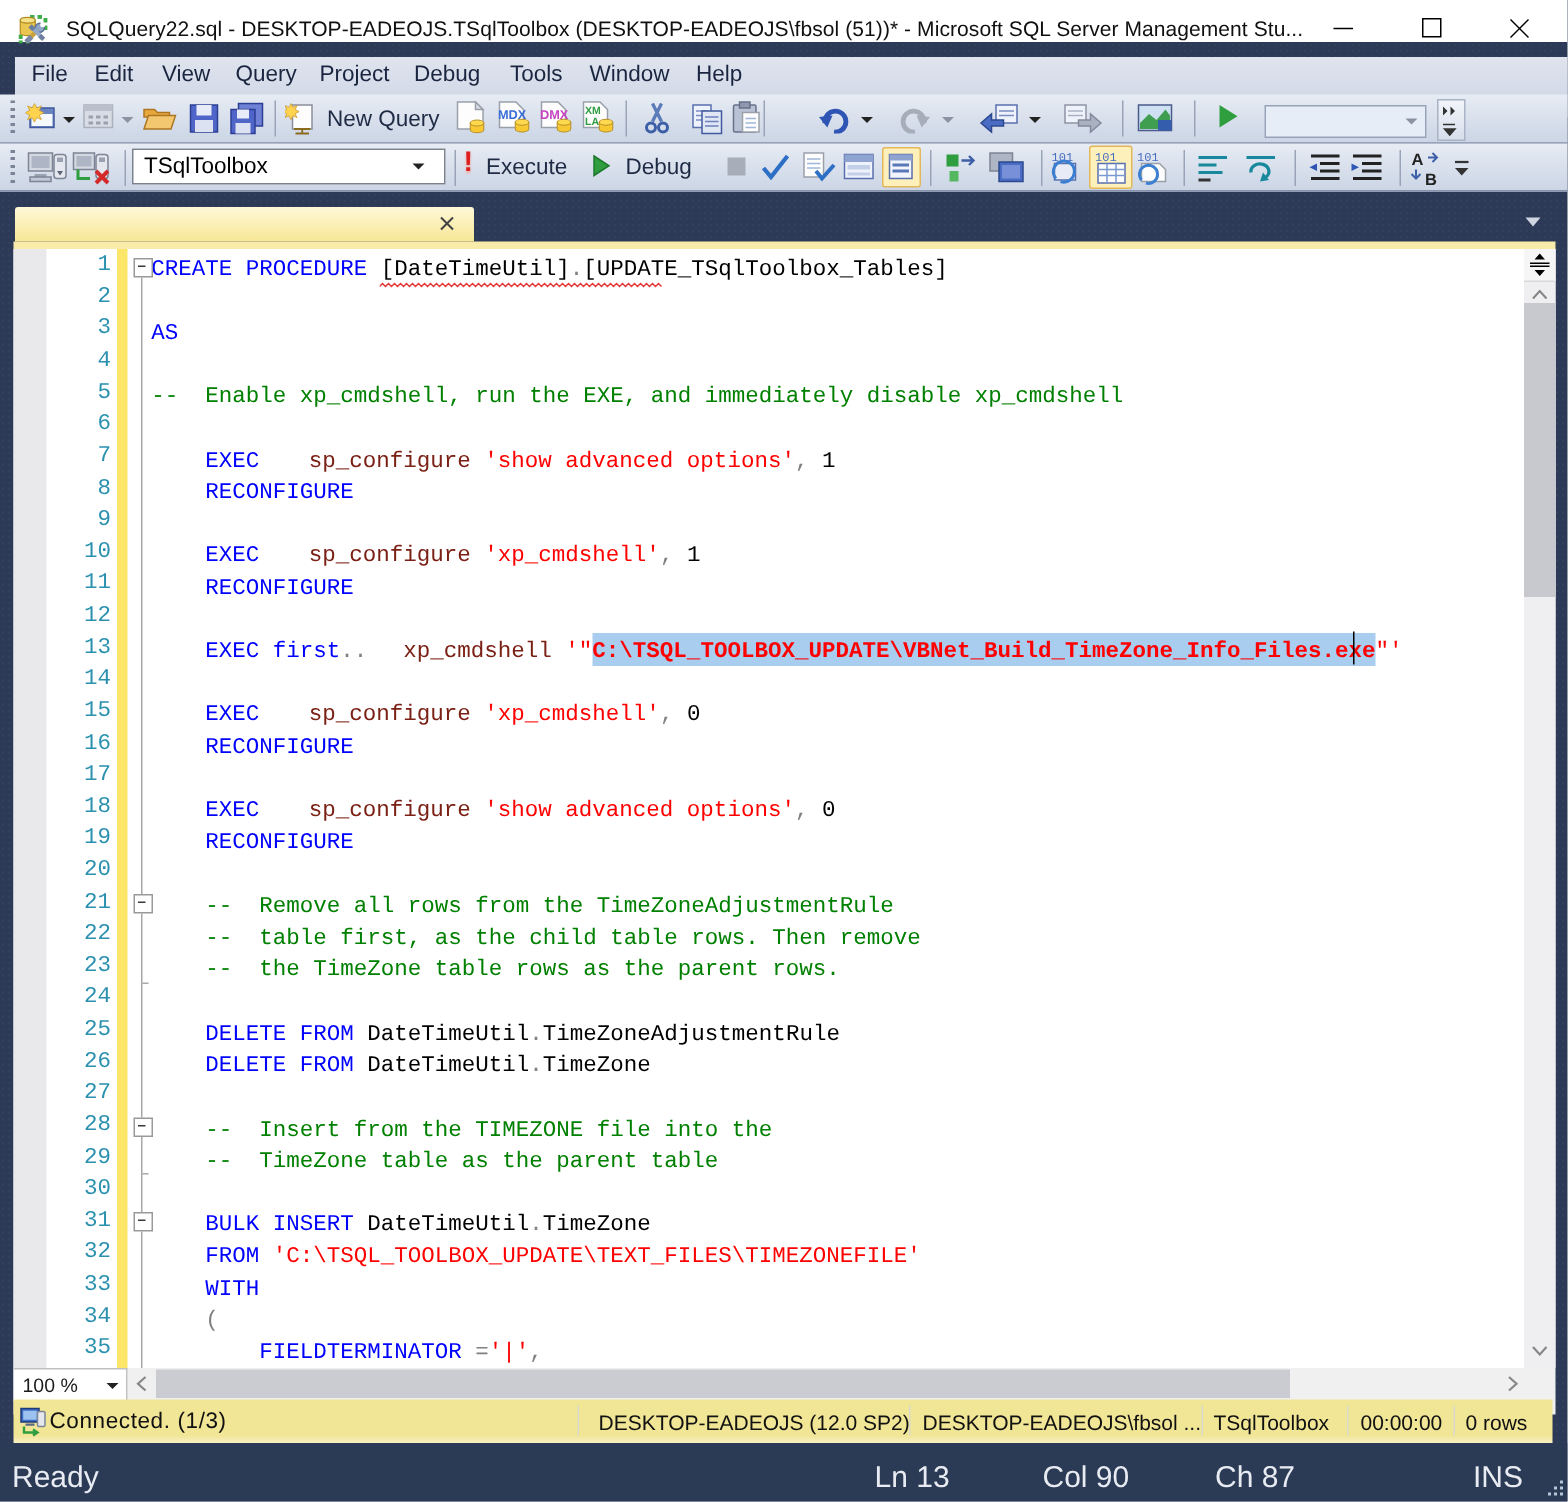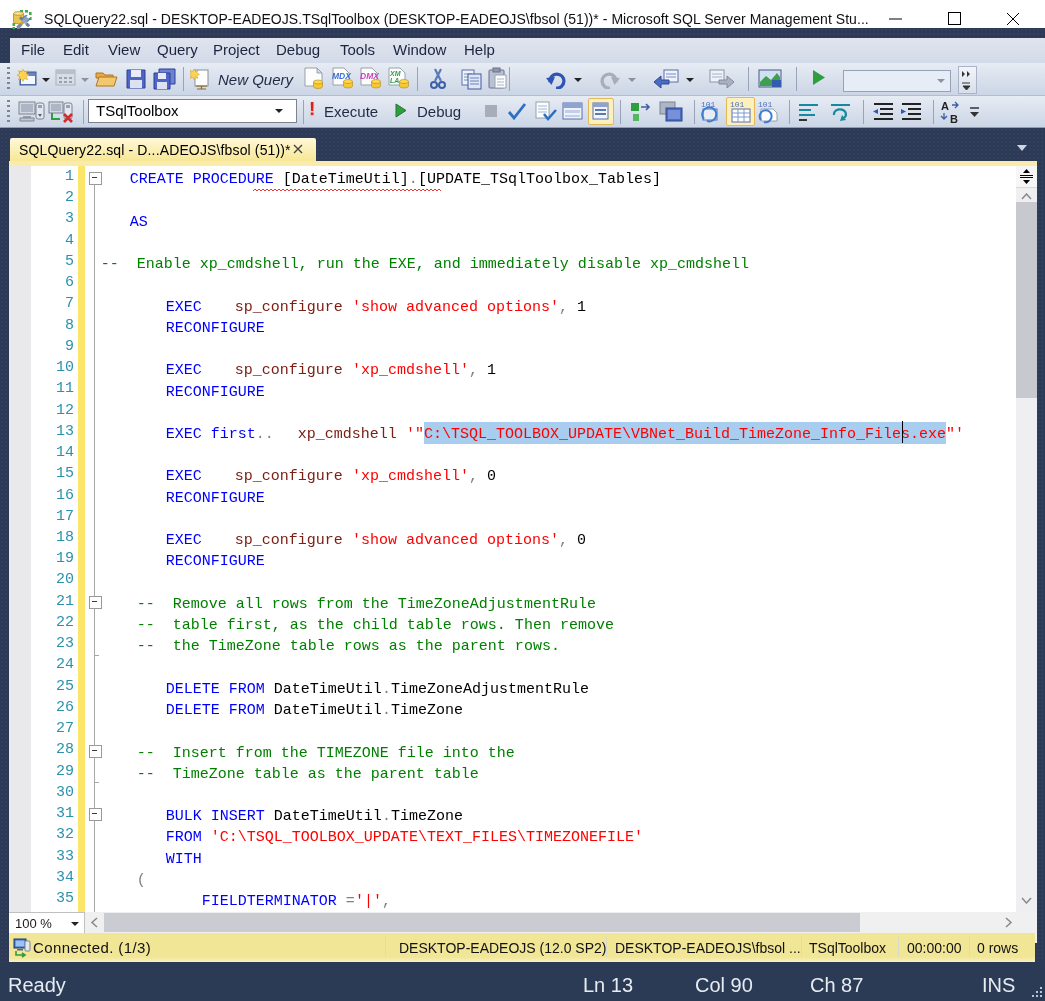--- a/index.html
+++ b/index.html
@@ -7,21 +7,21 @@
   .abs{position:absolute;}
   
   #title{left:0;top:0;width:1045px;height:28px;background:#fff;}
   #title .txt{left:44px;top:11px;font-size:14px;color:#101010;letter-spacing:0.05px;}
   
   #menu{left:10px;top:38px;width:1045px;height:40px;
         background:linear-gradient(#dfe4ee,#ccd4e4);}
   .mi{top:3px;font-size:15px;color:#1a2540;}
   
   #tb1{left:0;top:63px;width:1045px;height:32px;
-       background:linear-gradient(#e7ecf4,#cbd5e5);border-bottom:1px solid #b3bdd0;font-style:italic;}
+       background:linear-gradient(#e7ecf4,#cbd5e5);border-bottom:1px solid #b3bdd0;}
   #tb2{left:0;top:96px;width:1045px;height:31px;
        background:linear-gradient(#e7ecf4,#cbd5e5);border-bottom:1px solid #8f9cb3;}
   .grip{left:7px;top:4px;width:3px;height:24px;
         background:repeating-linear-gradient(#7c8597 0 2px,transparent 2px 5px);}
   .tsep{width:1px;height:24px;top:4px;background:#9aa4b8;}
   .tbtxt{font-size:15px;color:#1f2b45;}
   .dd{width:0;height:0;border-left:4px solid transparent;border-right:4px solid transparent;border-top:4px solid #222;}
   .ddg{border-top-color:#8b93a3;}
   
   #tab{left:10px;top:138px;width:306px;height:23px;
@@ -29,22 +29,22 @@
   #tab .txt{left:9px;top:4px;font-size:14px;letter-spacing:0.14px;color:#000;}
   #creamband{left:9px;top:161px;width:1028px;height:5px;background:#f9ecab;}
   
   #editor{left:9px;top:166px;width:1028px;height:746px;background:#fff;}
   #indmargin{left:0;top:0;width:22px;height:746px;background:#e9e9ec;}
   #yellowbar{left:69px;top:0;width:7px;height:746px;background:#fce669;}
   #gutter{left:29px;top:0;width:36px;text-align:right;color:#2b91af;}
   pre.code{margin:0;font-family:"Liberation Mono",monospace;font-size:15px;
            line-height:21.235px;position:absolute;top:3.2px;}
   #codetext{left:91.8px;}
-  .k{color:#0000ff;margin-left:29px;}.c{color:#008000;}.s{color:#ff0000;}.o{color:#808080;}
-  .p{color:#7b2015;margin-left:24px;}.sel{background:#a8cdef;padding:4.3px 0 1.4px 0;}
+  .k{color:#0000ff;}.c{color:#008000;}.s{color:#ff0000;}.o{color:#808080;}
+  .p{color:#7b2015;margin-left:24px;}.sel{background:#a8cdef;padding:4.3px 0 1.4px 0;font-weight:bold;}
   .obox{position:absolute;left:79.5px;width:11px;height:11px;background:#fff;
         border:1px solid #999;}
   .obox:after{content:"";position:absolute;left:2px;top:4px;width:5px;height:1px;background:#3a3a3a;}
   #outline-line{left:85px;width:1px;background:#a8a8a8;}
   .otick{left:86px;width:4px;height:1px;background:#a8a8a8;}
   
   #vsb{left:1007px;top:0;width:21px;height:746px;background:#efeff1;}
   
   #hstrip{left:9px;top:912px;width:1028px;height:31px;background:#f0f0f1;}
   #zoomctl{left:0;top:0;width:75px;height:21px;background:#fff;border-top:1px solid #c0c0c0;border-right:1px solid #c0c0c0;}
@@ -383,21 +383,20 @@
     </svg>
     <div class="abs" style="left:968px;top:4px;width:14px;height:22px">
       <svg width="14" height="22">
           <path d="M2 8 h9" stroke="#333" stroke-width="1.5"></path>
           <path d="M2 12 l4.5 5 4.5 -5 z" fill="#333"></path>
         </svg>
     </div>
   </div>
 
   <div class="abs" id="tab">
-    <div class="abs txt">SQLQuery22.sql - D...ADEOJS\fbsol (51))*</div>
     <svg class="abs" style="left:283px;top:6px" width="11" height="11">
       <path d="M1 1 L9 9 M9 1 L1 9" stroke="#444" stroke-width="1.4"></path>
     </svg>
   </div>
   <svg class="abs" style="left:1016px;top:144px" width="12" height="8">
     <path d="M1 1 h10 l-5 6 z" fill="#cfd6e2"></path>
   </svg>
   <div class="abs" id="creamband"></div>
 
   <div class="abs" id="editor">

